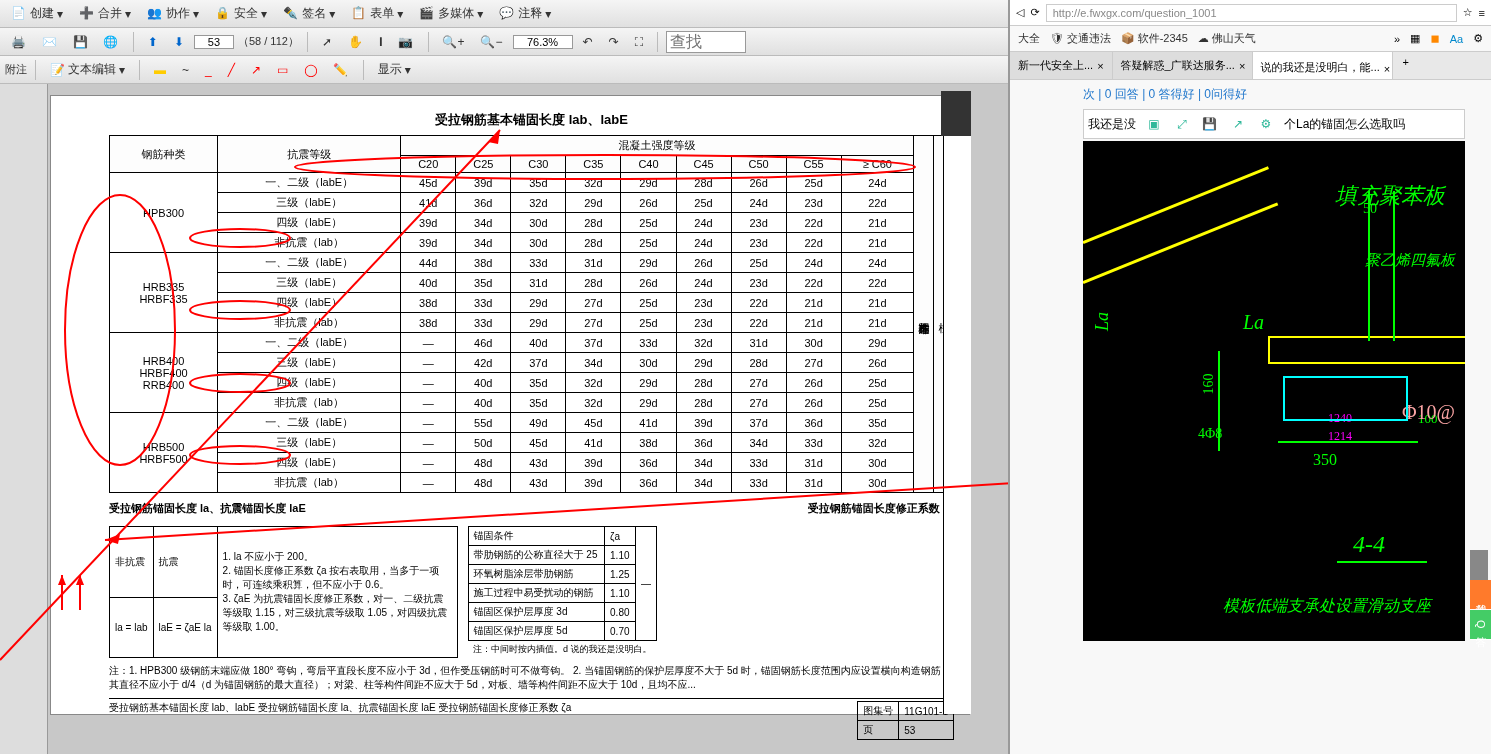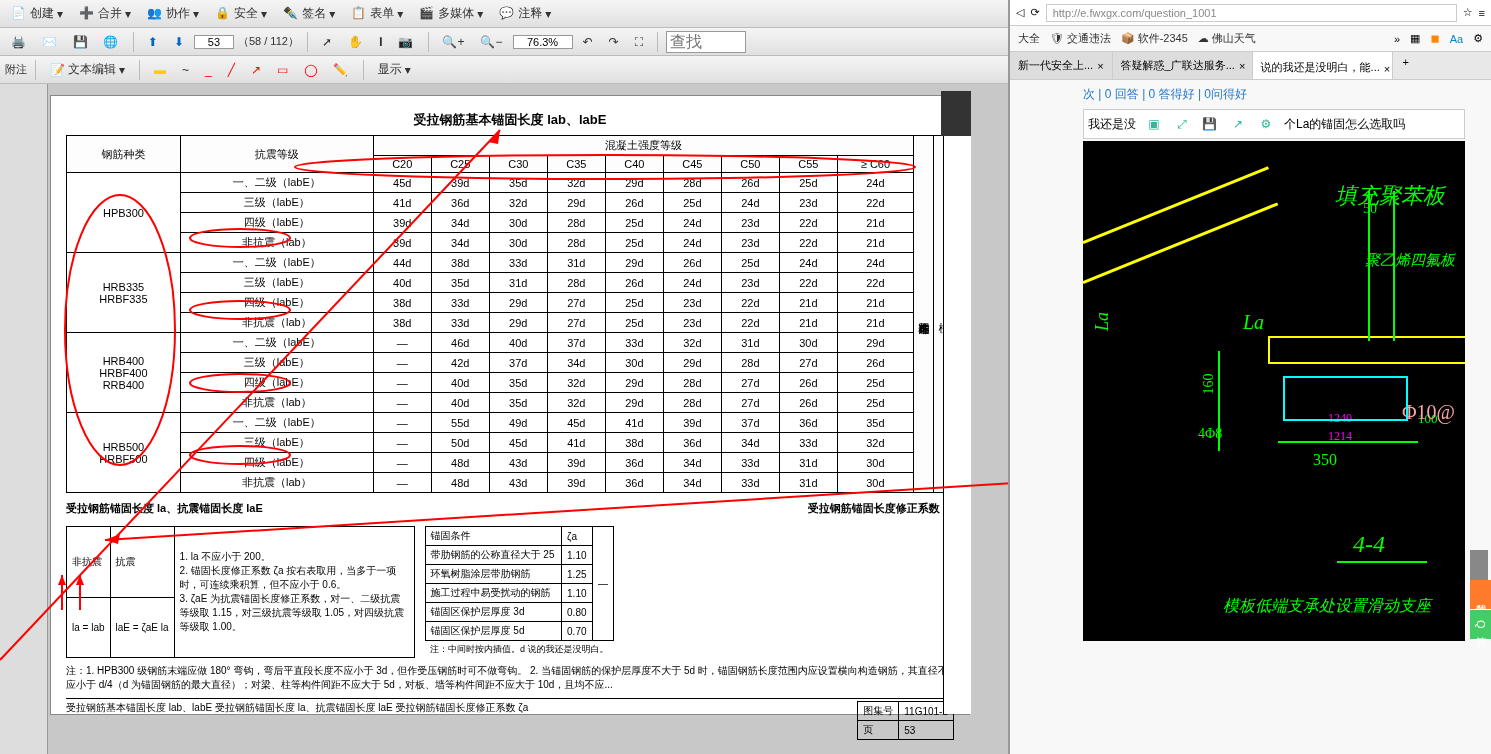--- a/index.html
+++ b/index.html
@@ -10,21 +10,21 @@
   .toolbar-row { background: linear-gradient(#f5f5f5, #e0e0e0); border-bottom: 1px solid #bbb; display: flex; align-items: center; padding: 3px 5px; height: 28px; gap: 4px; }
   .tb-btn { display: inline-flex; align-items: center; gap: 3px; padding: 2px 6px; border: none; background: transparent; cursor: pointer; font-size: 12px; color: #333; border-radius: 3px; }
   .tb-sep { width: 1px; height: 20px; background: #bbb; margin: 0 4px; }
   .icon { width: 16px; height: 16px; display: inline-block; }
   .page-input { width: 40px; text-align: center; border: 1px solid #999; font-size: 11px; }
   .zoom-input { width: 60px; border: 1px solid #999; font-size: 11px; text-align: center; }
   .search-input { width: 80px; border: 1px solid #999; font-size: 16px; padding: 1px 3px; }
   .tb-text { font-size: 11px; color: #333; }
 
   
-  .doc-area { position: absolute; left: 50px; top: 95px; width: 920px; height: 620px; background: white; border: 1px solid #888; overflow: visible; }
+  .doc-area { position: absolute; left: 50px; top: 95px; width: 920px; height: 620px; background: white; border: 1px solid #888; overflow: visible; padding-left: 43px; }
   .doc-content { padding: 15px; }
   .doc-title { text-align: center; font-size: 13px; font-weight: bold; margin-bottom: 6px; }
   
   table.anchor { border-collapse: collapse; width: 100%; font-size: 11px; }
   table.anchor td, table.anchor th { border: 1px solid #000; padding: 2px 4px; text-align: center; white-space: nowrap; }
   table.anchor th { font-weight: normal; background: #fdfdfd; }
   .side-label { writing-mode: vertical-rl; text-orientation: upright; font-size: 11px; padding: 4px 2px !important; width: 18px; }
   
   .lower-section { margin-top: 10px; font-size: 10px; display: flex; gap: 10px; }
   .small-table { border-collapse: collapse; font-size: 10px; }

